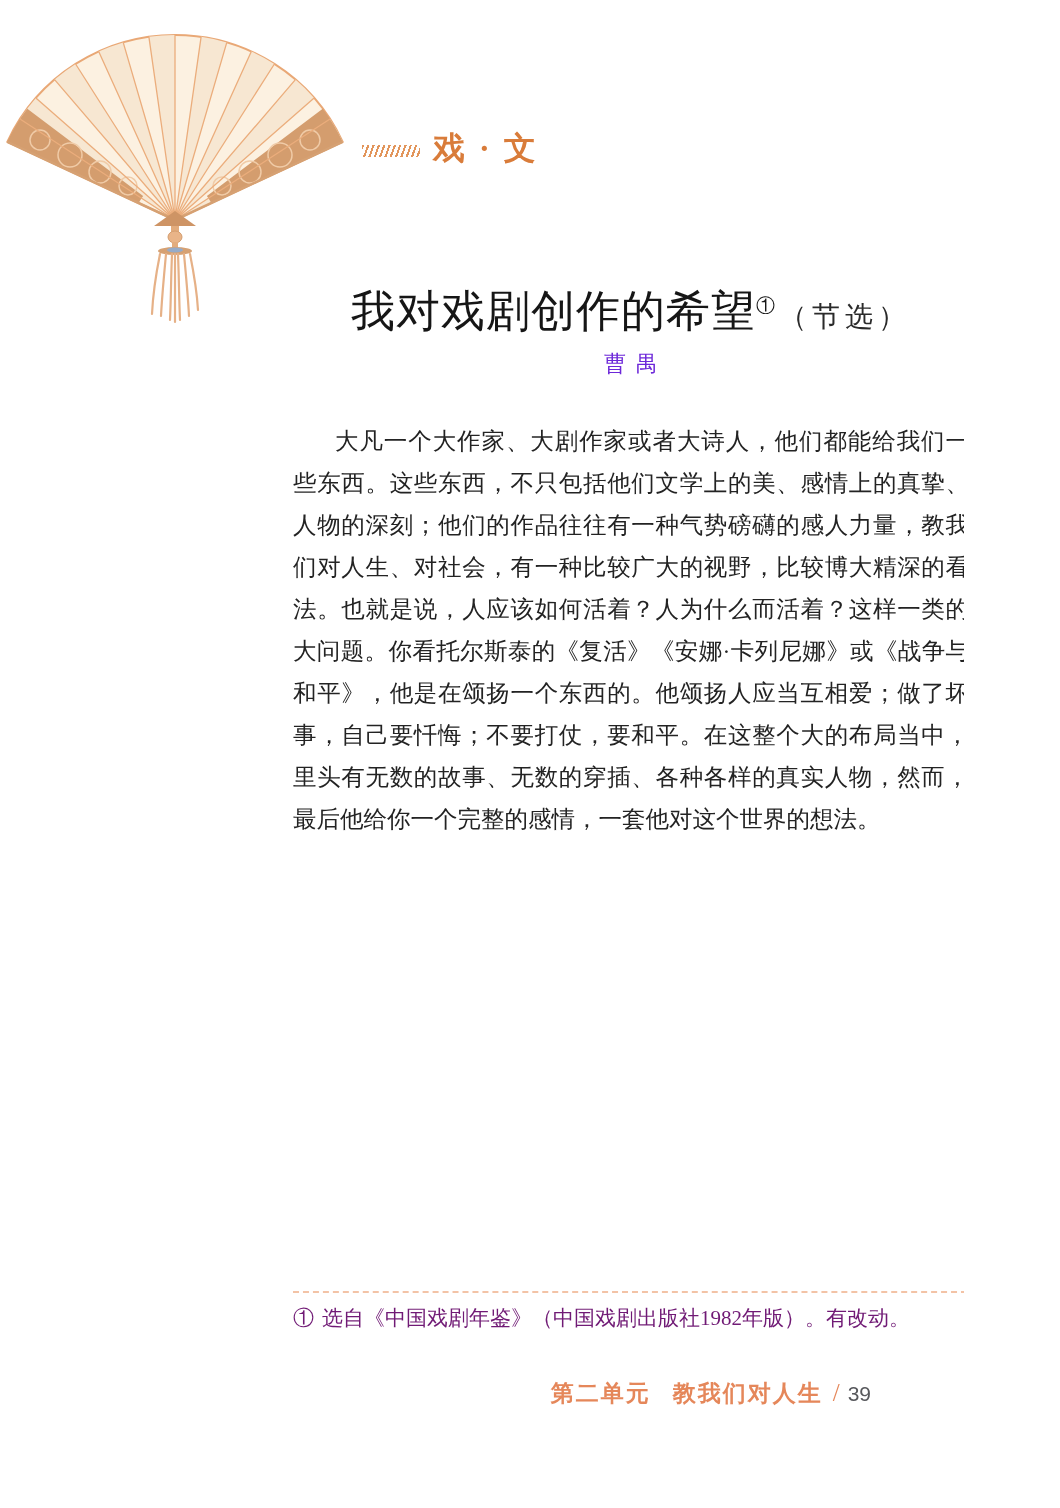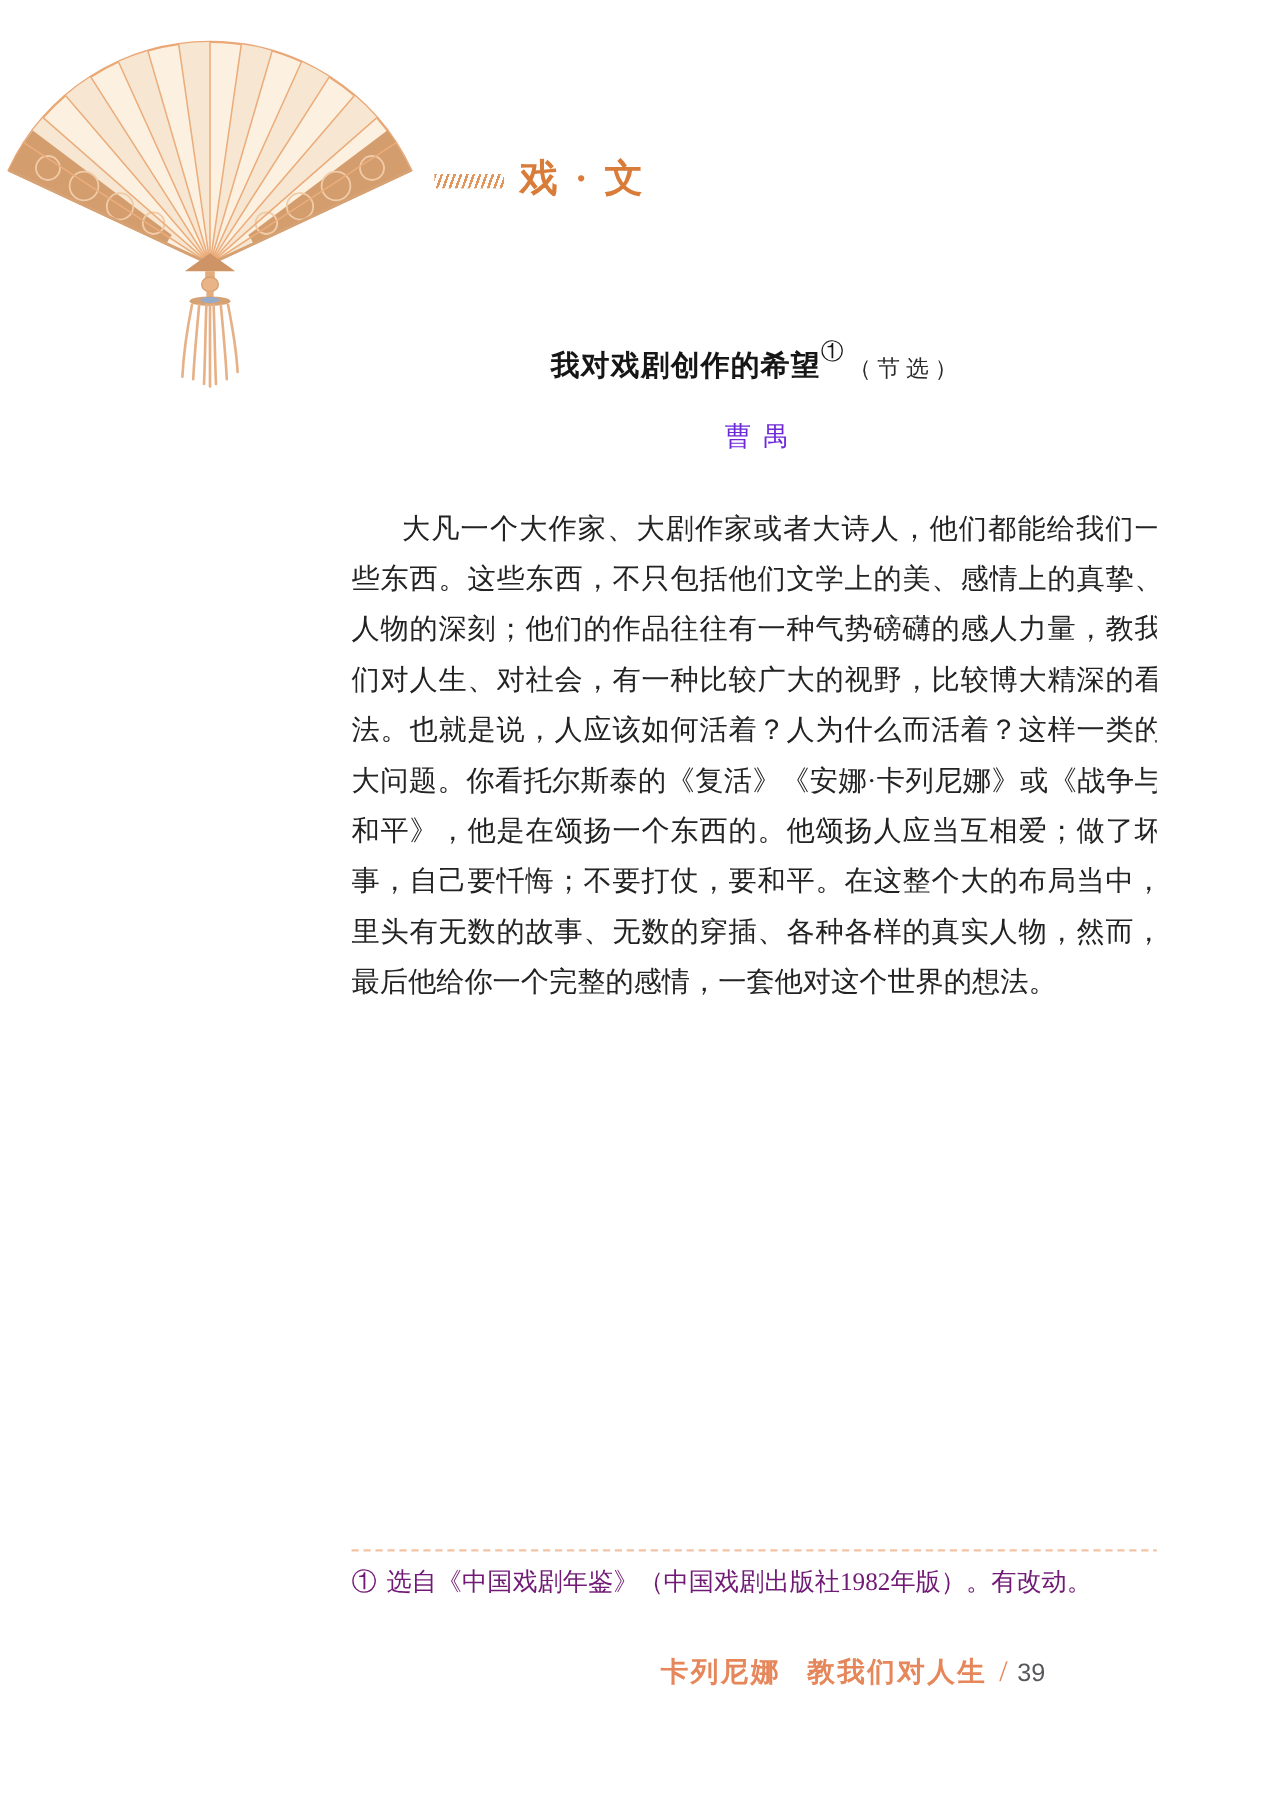--- a/index.html
+++ b/index.html
@@ -45,28 +45,28 @@
     font-size:32px;font-weight:bold;color:var(--accent-orange);
     letter-spacing:3px;line-height:40px;white-space:nowrap;
   }
   
   .title-row{
     position:absolute;left:293px;top:282px;width:676px;
     text-align:center;white-space:nowrap;color:#161616;
   }
   .title-main{
     font-family:"Liberation Sans", sans-serif;
-    font-size:24px;font-weight:bold;letter-spacing:1px;
+    font-size:44px;font-weight:normal;letter-spacing:1px;
   }
   .title-sup{
     font-size:19px;font-weight:normal;vertical-align:super;
     font-family:"Liberation Serif", serif;position:relative;top:-2px;
   }
   .title-suffix{
-    font-size:19px;font-weight:normal;color:#2a2a2a;
+    font-size:28px;font-weight:normal;color:#2a2a2a;
     letter-spacing:5px;margin-left:4px;
   }
   .author{
     position:absolute;left:293px;top:349px;width:676px;
     text-align:center;font-size:22px;color:#6d28d9;
     letter-spacing:10px;text-indent:10px;
   }
   
   .article-body{
     position:absolute;left:293px;top:420px;width:676px;
@@ -164,19 +164,19 @@
   <div class="article-body">
       <p>大凡一个大作家、大剧作家或者大诗人，他们都能给我们一些东西。这些东西，不只包括他们文学上的美、感情上的真挚、人物的深刻；他们的作品往往有一种气势磅礴的感人力量，教我们对人生、对社会，有一种比较广大的视野，比较博大精深的看法。也就是说，人应该如何活着？人为什么而活着？这样一类的大问题。你看托尔斯泰的《复活》《安娜·卡列尼娜》或《战争与和平》，他是在颂扬一个东西的。他颂扬人应当互相爱；做了坏事，自己要忏悔；不要打仗，要和平。在这整个大的布局当中，里头有无数的故事、无数的穿插、各种各样的真实人物，然而，最后他给你一个完整的感情，一套他对这个世界的想法。</p>
     </div>
 
   <hr class="footnote-divider">
   <div class="footnote">
     <span class="footnote-marker">①</span><span>选自《中国戏剧年鉴》（中国戏剧出版社1982年版）。有改动。</span>
   </div>
 
   <div class="page-footer">
-    <span class="footer-unit">卡列尼娜</span>
+    <span class="footer-unit">第二单元</span>
     <span class="footer-lesson">教我们对人生</span>
     <span class="footer-slash">/</span>
     <span class="footer-page-number">39</span>
   </div>
 
 </div>
 
 </body></html>

